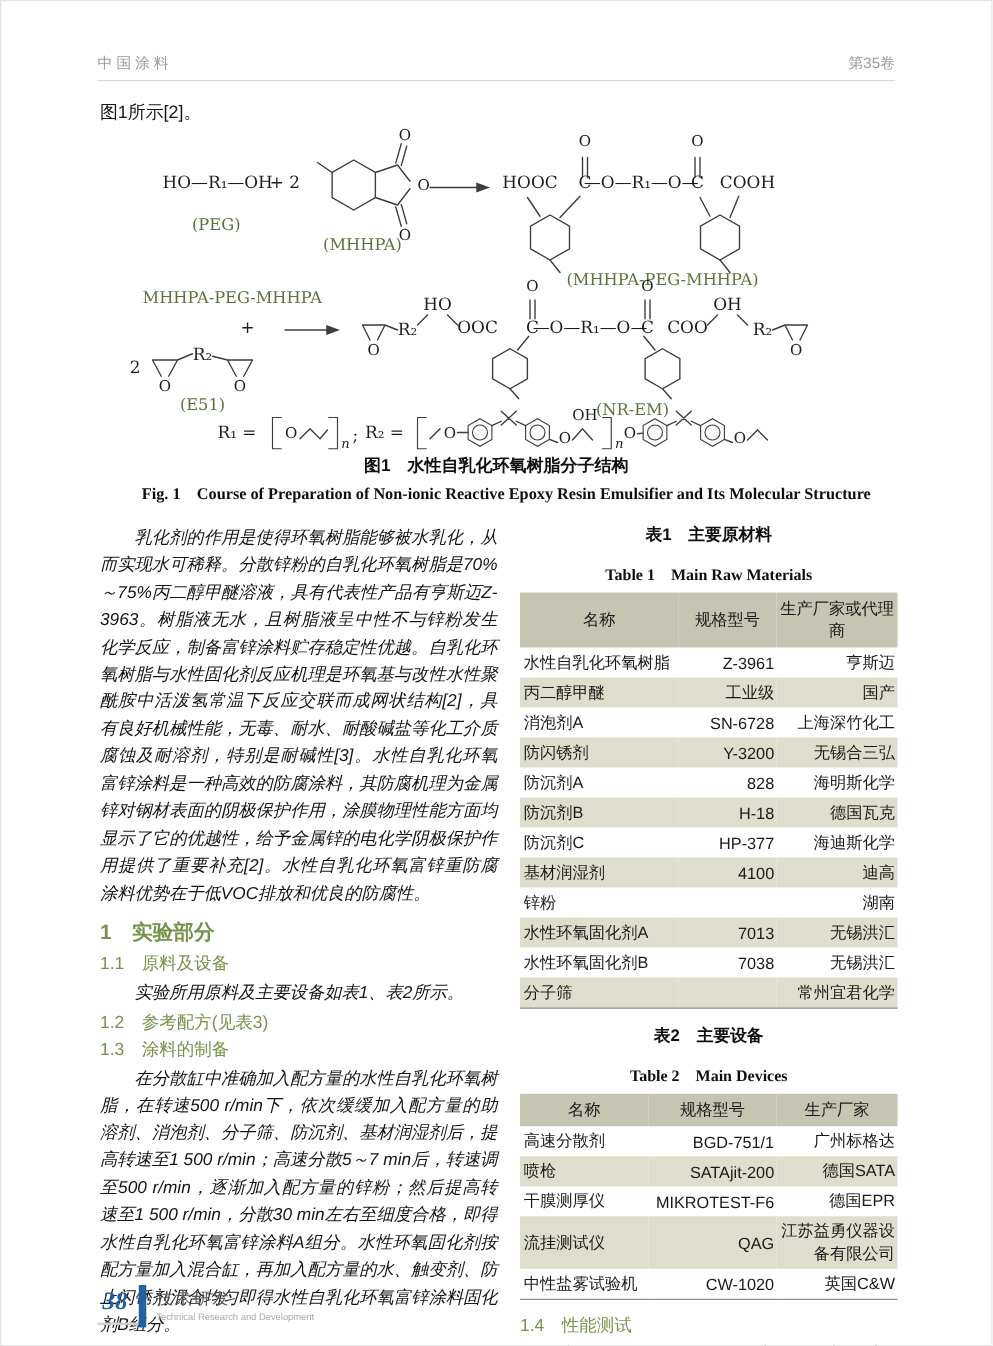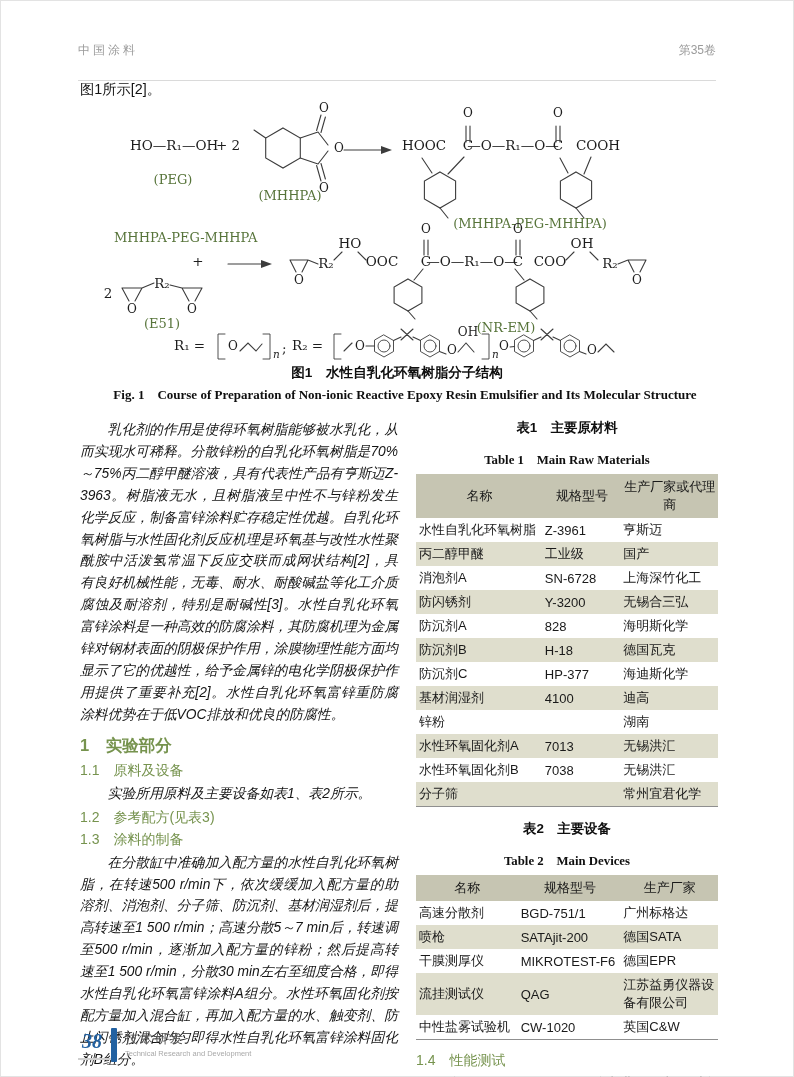--- a/index.html
+++ b/index.html
@@ -8,21 +8,21 @@
     --table-header-bg:#c6c5b2;
     --table-row-alt-bg:#dfdecd;
     --footer-blue:#2261a1;
   }
   html,body{margin:0;padding:0;background:#f2f2f2;}
   .page{position:relative;width:794px;height:1077px;background:#ffffff;margin:0 auto;
         overflow:hidden;font-family:"Liberation Sans",sans-serif;color:#1a1a1a;
         box-shadow:inset 0 0 0 1px #e3e3e3;}
   .pg-header{position:absolute;top:42px;left:78px;right:78px;display:flex;
         justify-content:space-between;font-size:12px;color:#9b9b9b;
-        border-bottom:1px solid #dadada;padding-bottom:21px;}
+        border-bottom:1px solid #dadada;padding-bottom:5px;}
   .pg-header .journal{letter-spacing:3px;}
   .intro{position:absolute;top:80px;left:80px;font-size:14.3px;color:#141414;}
   .figure-wrap{position:absolute;top:102px;left:78px;width:640px;height:262px;}
   .fx{font-family:"DejaVu Serif","Liberation Serif",serif;font-size:13.5px;fill:#1d1d1d;}
   .fxs{font-size:12px;}
   .fgr{font-family:"DejaVu Serif","Liberation Serif",serif;font-size:13px;fill:var(--figure-green);}
   .fit{font-style:italic;font-size:10.5px;}
   .bond{stroke:#3c3c3c;stroke-width:1.1;fill:none;stroke-linecap:round;}
   .thin{stroke-width:0.9;}
   .ah{fill:#3c3c3c;stroke:none;}
@@ -35,21 +35,21 @@
   p.body-text{margin:0;font-size:13.8px;line-height:21.9px;text-align:justify;
         text-indent:2em;color:#141414;font-style:italic;}
   .sec-h1{color:var(--accent-green);font-size:16.5px;font-weight:600;margin:9px 0 5px;}
   .sec-h2{color:var(--accent-green);font-size:14px;font-weight:400;margin:4px 0 3px;}
   .tbl-title-zh{text-align:center;font-weight:bold;font-size:13.4px;color:#0f0f0f;}
   .tbl-title-en{text-align:center;font-weight:bold;font-size:12.8px;color:#0f0f0f;
         font-family:"Liberation Serif",serif;margin:15px 0 5px;}
   table.dtable{width:100%;border-collapse:collapse;font-size:13px;color:#191919;
         border-bottom:1.5px solid #8f8f8f;}
   table.dtable th{background:var(--table-header-bg);font-weight:normal;padding:4px 2px;text-align:center;}
-  table.dtable td{padding:3px 2px;text-align:left;}
+  table.dtable td{padding:3px 2px;text-align:right;}
   table.dtable td:first-child{text-align:left;padding-left:3px;}
   table.dtable tbody tr:nth-child(even){background:var(--table-row-alt-bg);}
   .t2-block{margin-top:13px;}
   .sec-14{margin-top:12px;}
   .pg-footer{position:absolute;left:78px;top:1028px;display:flex;align-items:center;}
   .pg-num{font-family:"Liberation Serif",serif;font-style:italic;font-weight:bold;
         color:var(--footer-blue);font-size:20px;padding:0 9px 5px 4px;border-bottom:2px solid #cfcfcf;}
   .pg-bar{width:6px;height:34px;background:var(--footer-blue);margin-right:8px;border-radius:1px;}
   .footer-zh{font-size:13px;color:#555;letter-spacing:2px;line-height:14px;}
   .footer-en{font-size:7.5px;color:#a9a9a9;margin-top:3px;}

